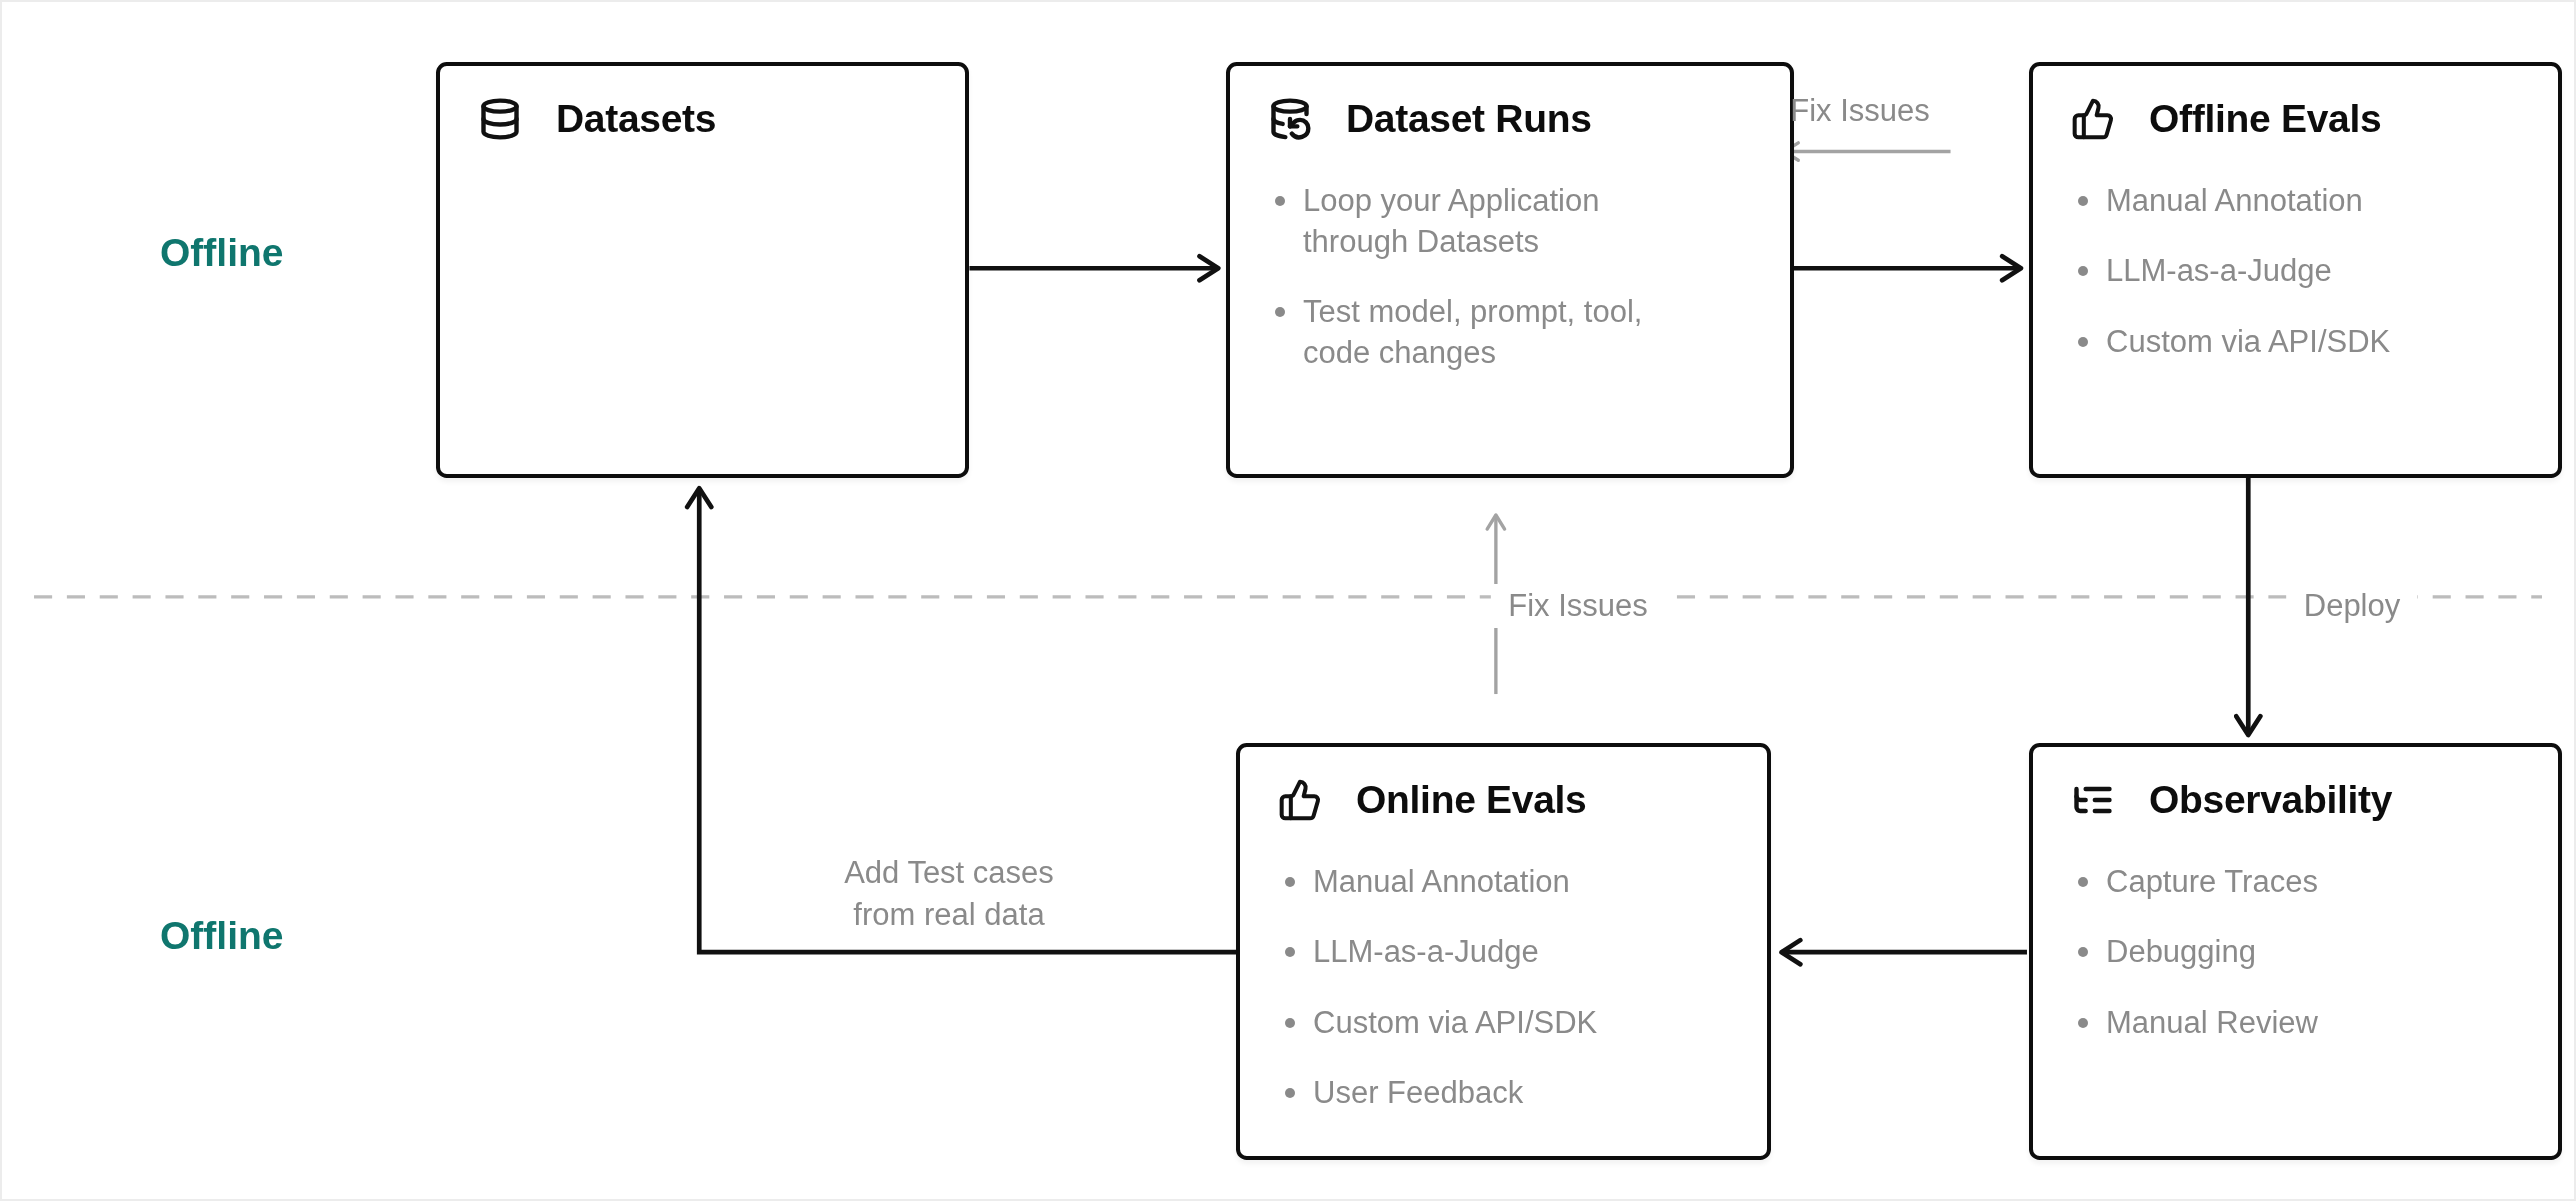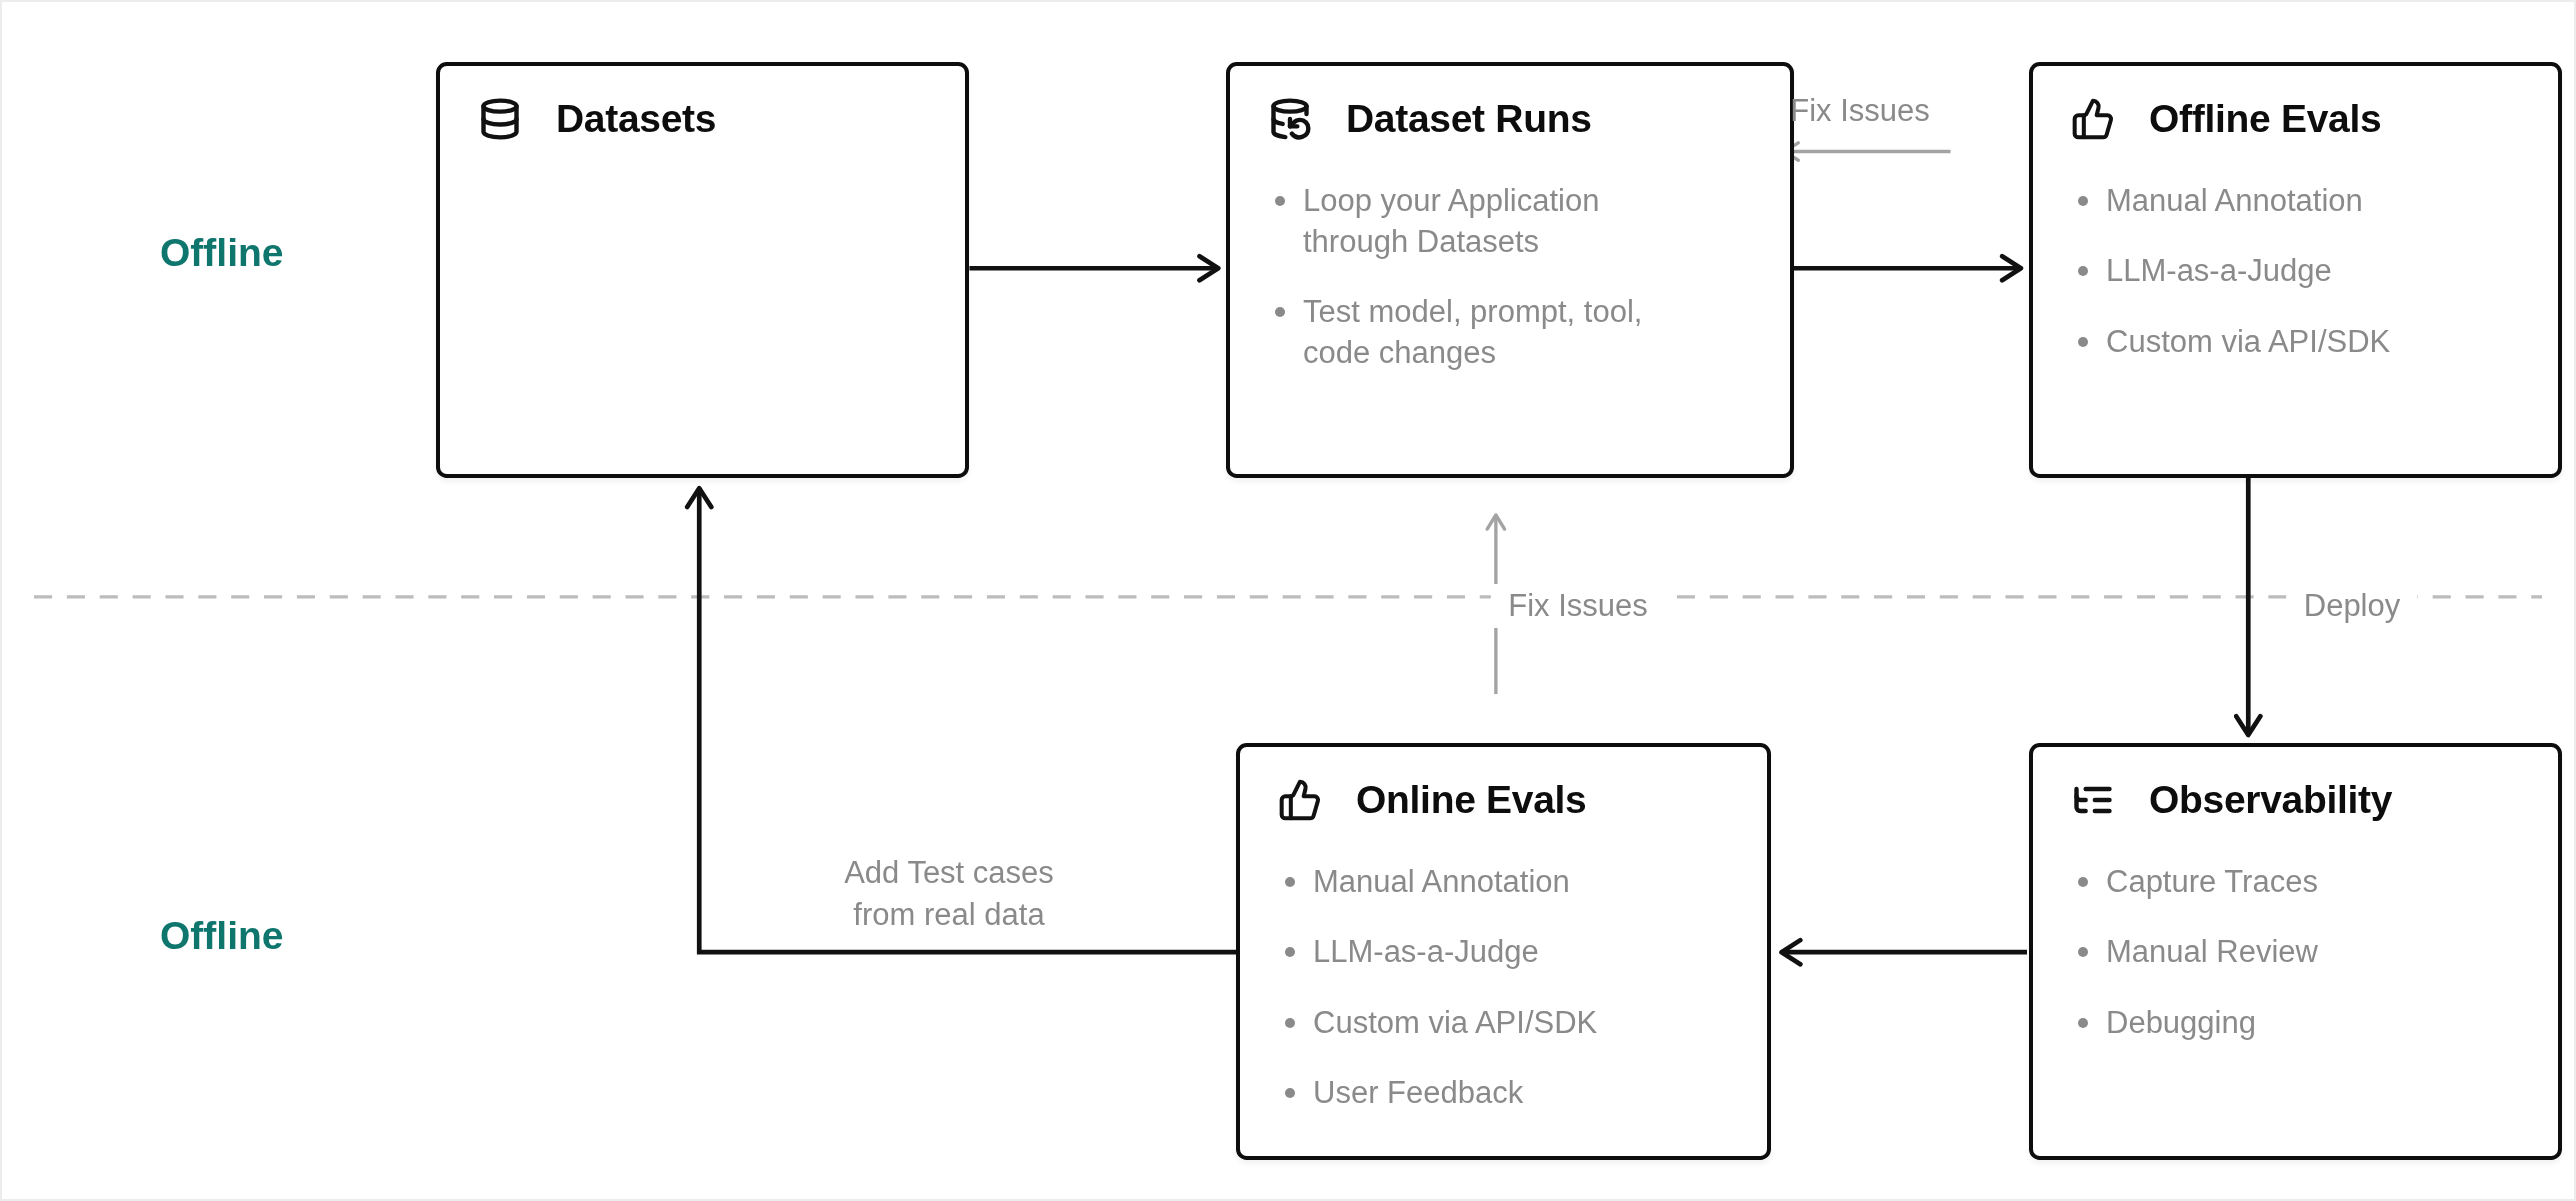--- a/index.html
+++ b/index.html
@@ -159,22 +159,22 @@
           <path d="M21 6H8"></path>
           <path d="M21 18h-8"></path>
           <path d="M3 6v4c0 1.1.9 2 2 2h3"></path>
           <path d="M3 10v6c0 1.1.9 2 2 2h3"></path>
         </svg>
       </span>
       <span class="node-title">Observability</span>
     </div>
     <ul>
         <li>Capture Traces</li>
+        <li>Debugging</li>
         <li>Manual Review</li>
-        <li>Debugging</li>
       </ul>
   </div>
 
   <div class="edge-label edge-label--fix-top">Fix Issues</div>
   <div class="edge-label edge-label--masked edge-label--fix-mid">Fix Issues</div>
   <div class="edge-label edge-label--masked edge-label--deploy">Deploy</div>
   <div class="edge-label edge-label--add-cases">
     <div>Add Test cases</div>
     <div>from real data</div>
   </div>

